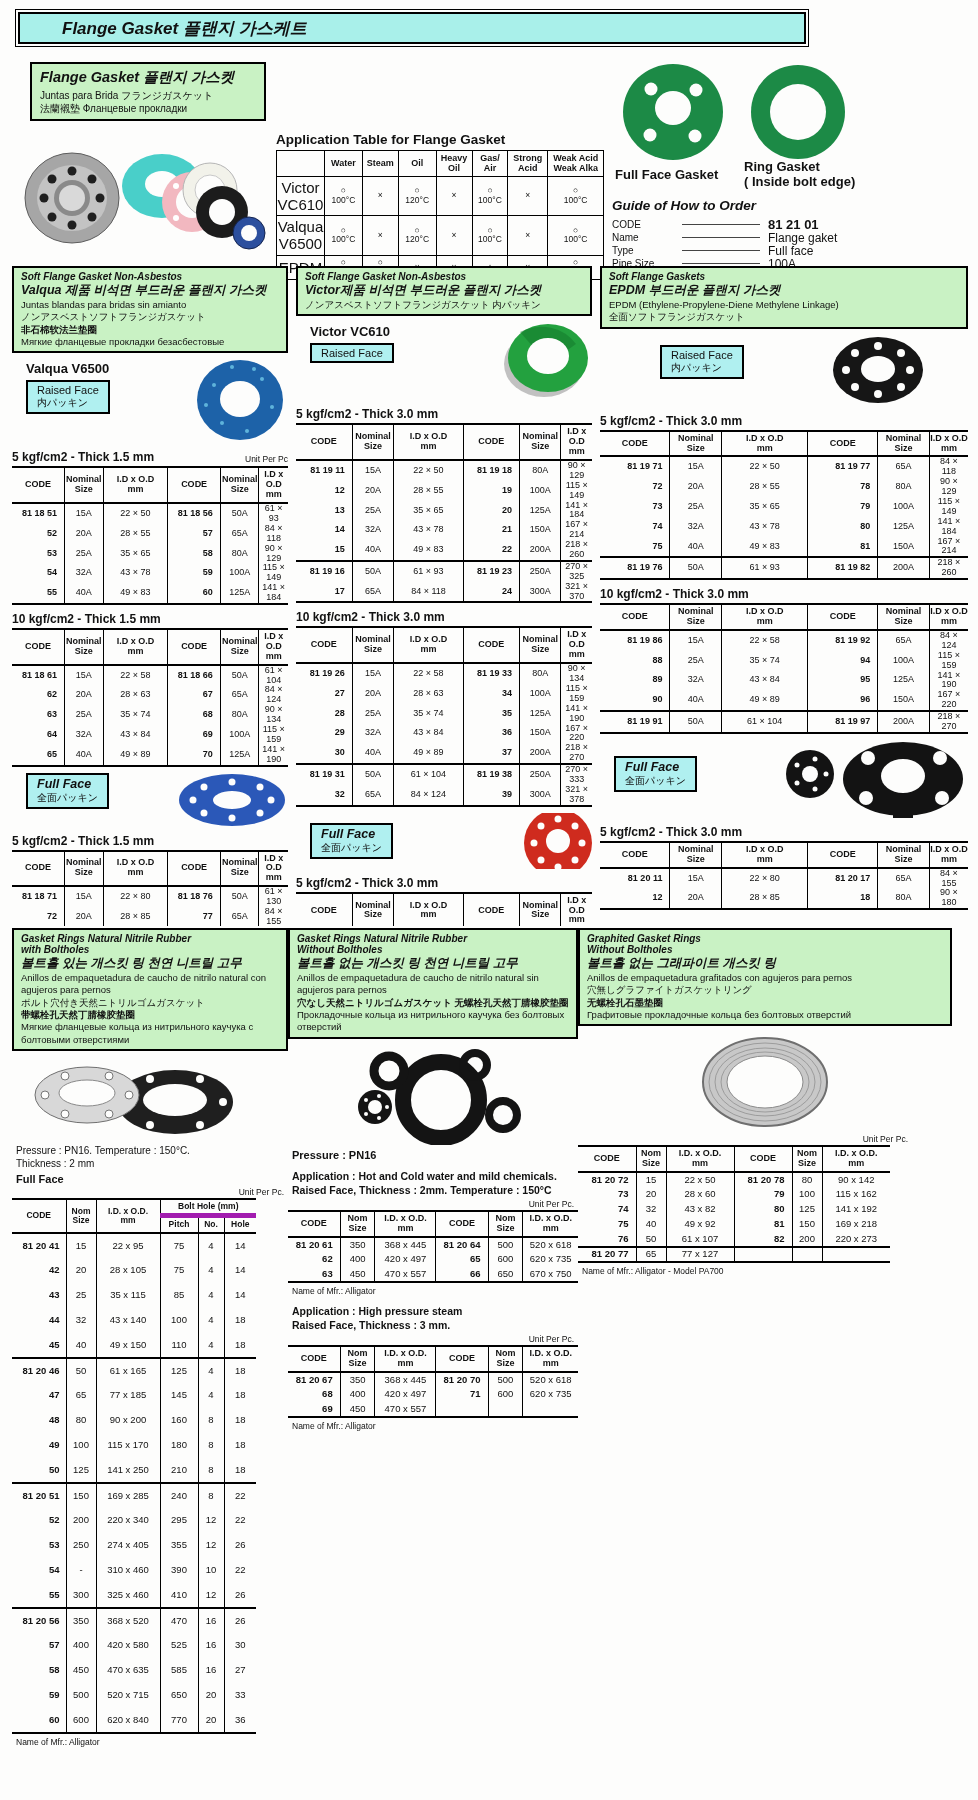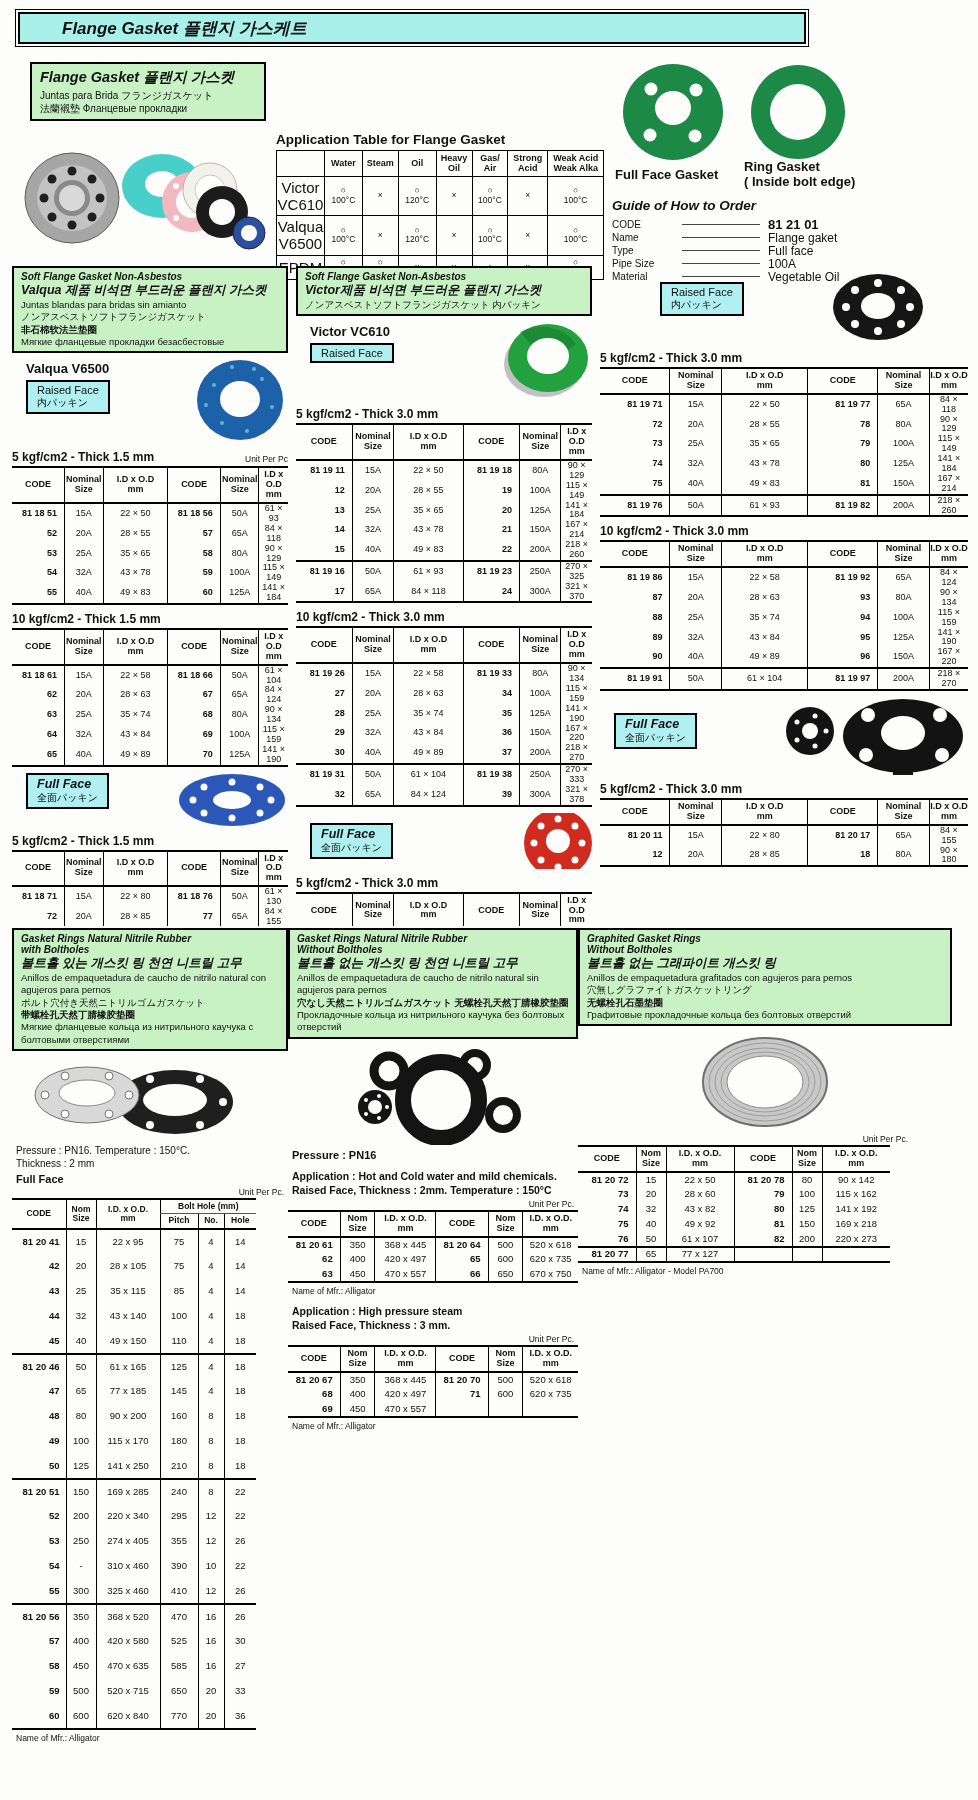--- a/index.html
+++ b/index.html
@@ -53,21 +53,21 @@
   .bot-col{position:relative;}
   .bimg{display:block;margin:6px auto 2px;}
   .pp{font-size:10px;margin:2px 0 0 4px;}
   .ppb{font-weight:bold;font-size:11px;margin:4px 0 0 4px;}
   .unit-line{text-align:right;font-size:8.5px;margin:2px 4px 1px 0;}
   .btable td{font-size:9.5px;height:25px;}
   .btable th{font-size:8.5px;}
   .btable td:first-child{text-align:right;font-weight:bold;padding-right:6px;}
   .btable td{text-align:center;}
   .btable thead tr:nth-child(2) th{border-left:1px solid #000;border-bottom:2px solid #000;}
-  .btable thead tr:first-child th{border-bottom:1px solid #a21caf;}
+  .btable thead tr:first-child th{border-bottom:5px solid #a21caf;}
   .btable thead tr:first-child th[rowspan]{border-bottom:2px solid #000;}
   .smt td{height:15px;font-size:9.5px;}
   .footer-note{font-size:8.5px;margin:3px 0 0 4px;}
   .appnote{font-weight:bold;font-size:10.5px;margin:8px 0 0 4px;line-height:1.35;}
 </style>
 </head>
 <body>
 
 <div id="page">
 
@@ -706,20 +706,26 @@
               <th>I.D x O.D
 mm</th>
         </tr>
           </thead>
 
       </table>
 
     </div>
 
     <div class="sec-col" style="width:368px">
+      <div class="sec-header">
+        <div class="sh1">Soft Flange Gaskets</div>
+        <div class="sh2">EPDM 부드러운 플랜지 가스켓</div>
+        <div class="shs">EPDM (Ethylene-Propylene-Diene Methylene Linkage)</div>
+        <div class="shs">全面ソフトフランジガスケット</div>
+      </div>
       <div class="prod-row" style="height:72px">
         <div class="tag" style="margin-top:10px;margin-left:60px">
           <div class="t-en">Raised Face</div>
           <div class="t-ja">内パッキン</div>
         </div>
         <svg width="100" height="70" viewBox="0 0 100 70" style="margin-right:40px">
           <ellipse cx="50" cy="35" rx="45" ry="33" fill="#161616"></ellipse>
           <ellipse cx="50" cy="34" rx="17" ry="13" fill="#fdfdfc"></ellipse>
           <g fill="#fdfdfc">
             <circle cx="82" cy="35" r="4"></circle>
@@ -835,28 +841,20 @@
         </tr>
           </thead>
         <tbody>
             <tr>
               <td>81 19 86</td>
               <td>15A</td>
               <td>22 × 58</td>
               <td>81 19 92</td>
               <td>65A</td>
               <td>84 × 124</td>
-            </tr>
-            <tr>
-              <td>87</td>
-              <td>20A</td>
-              <td>28 × 63</td>
-              <td>93</td>
-              <td>80A</td>
-              <td>90 × 134</td>
             </tr>
             <tr>
               <td>88</td>
               <td>25A</td>
               <td>35 × 74</td>
               <td>94</td>
               <td>100A</td>
               <td>115 × 159</td>
             </tr>
             <tr>

